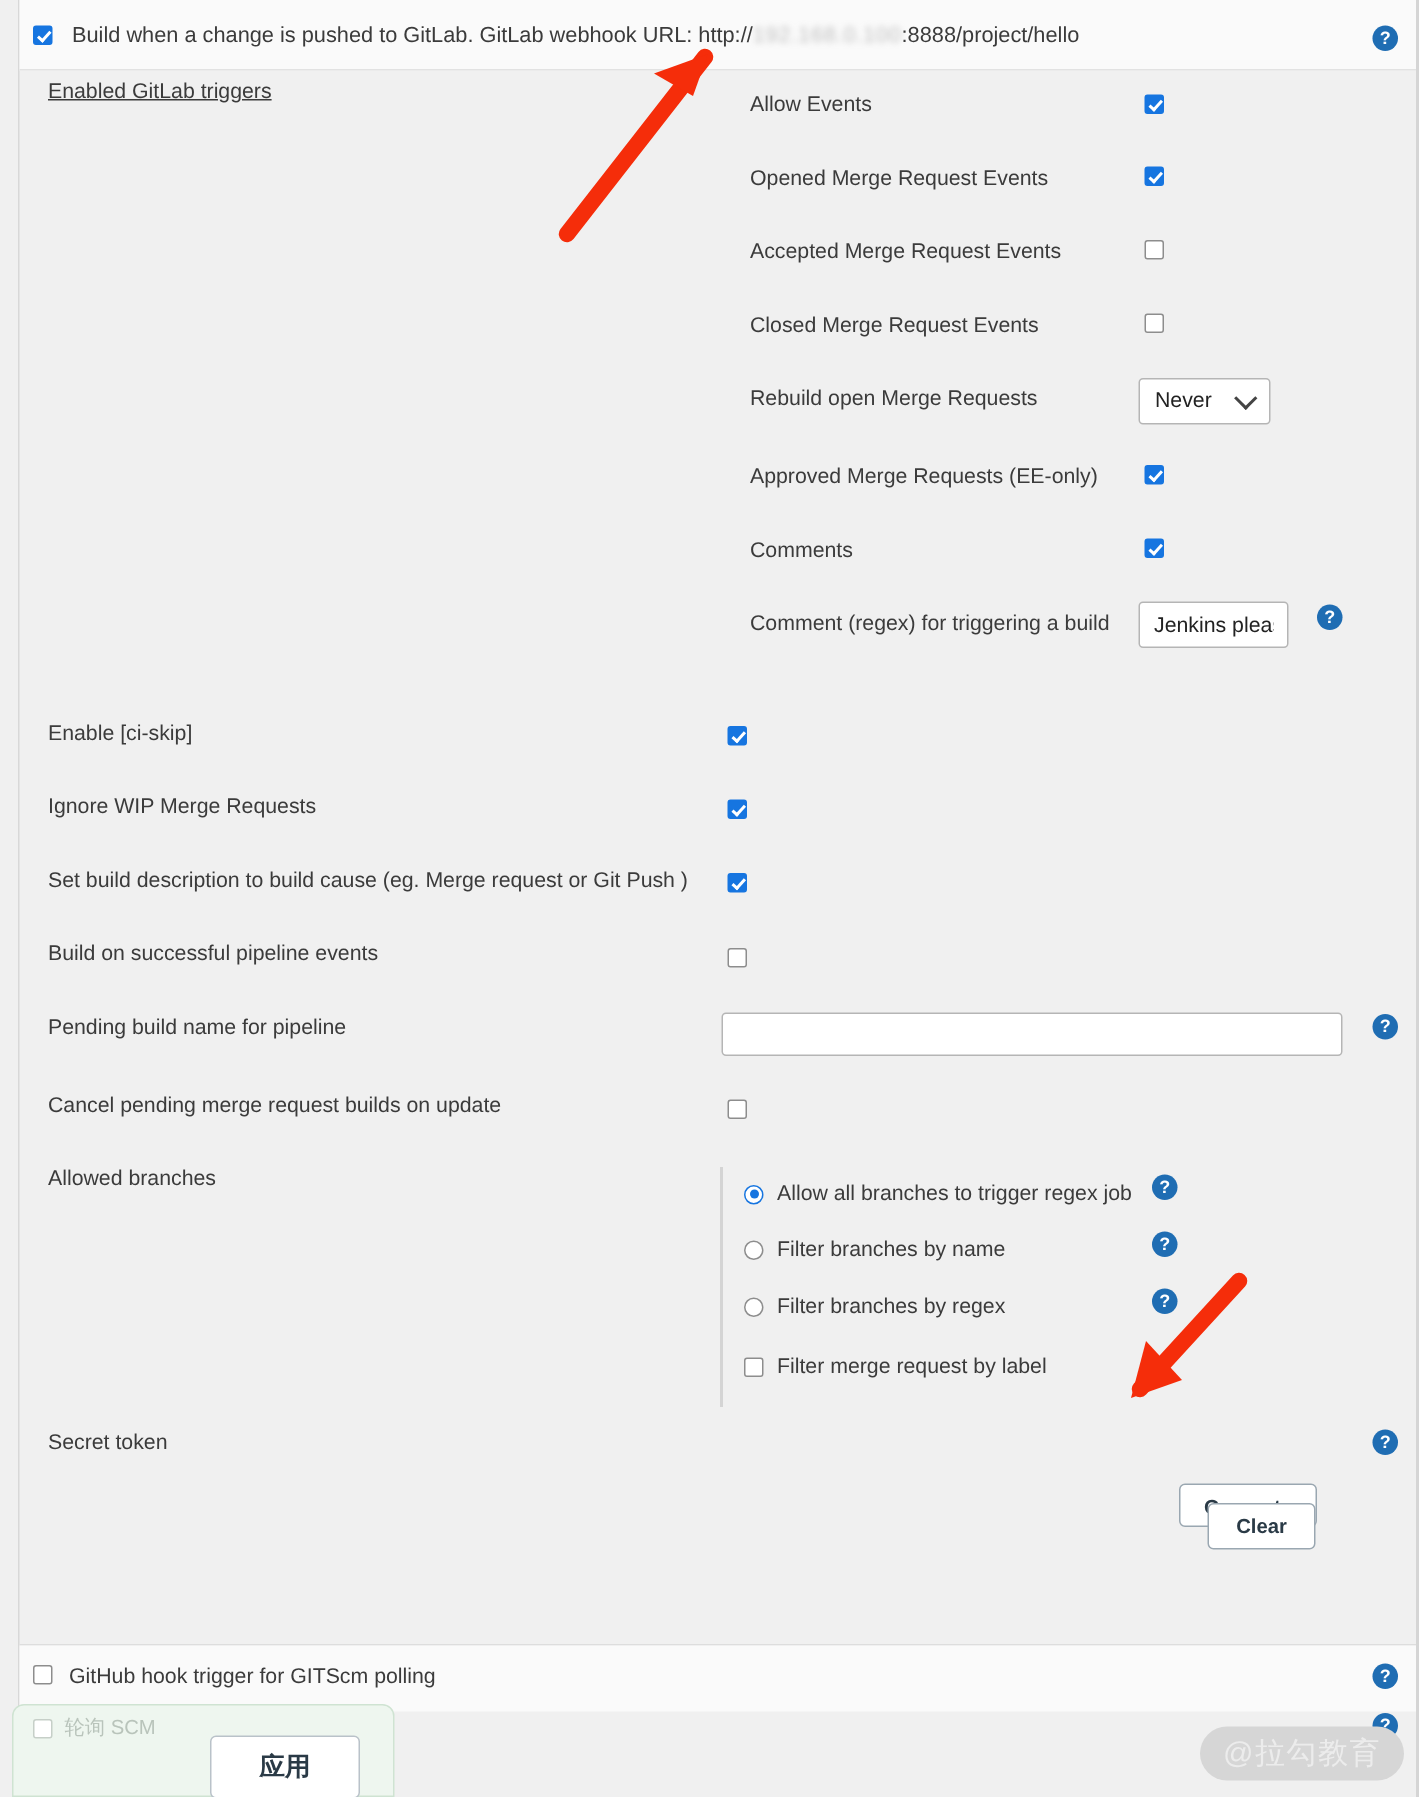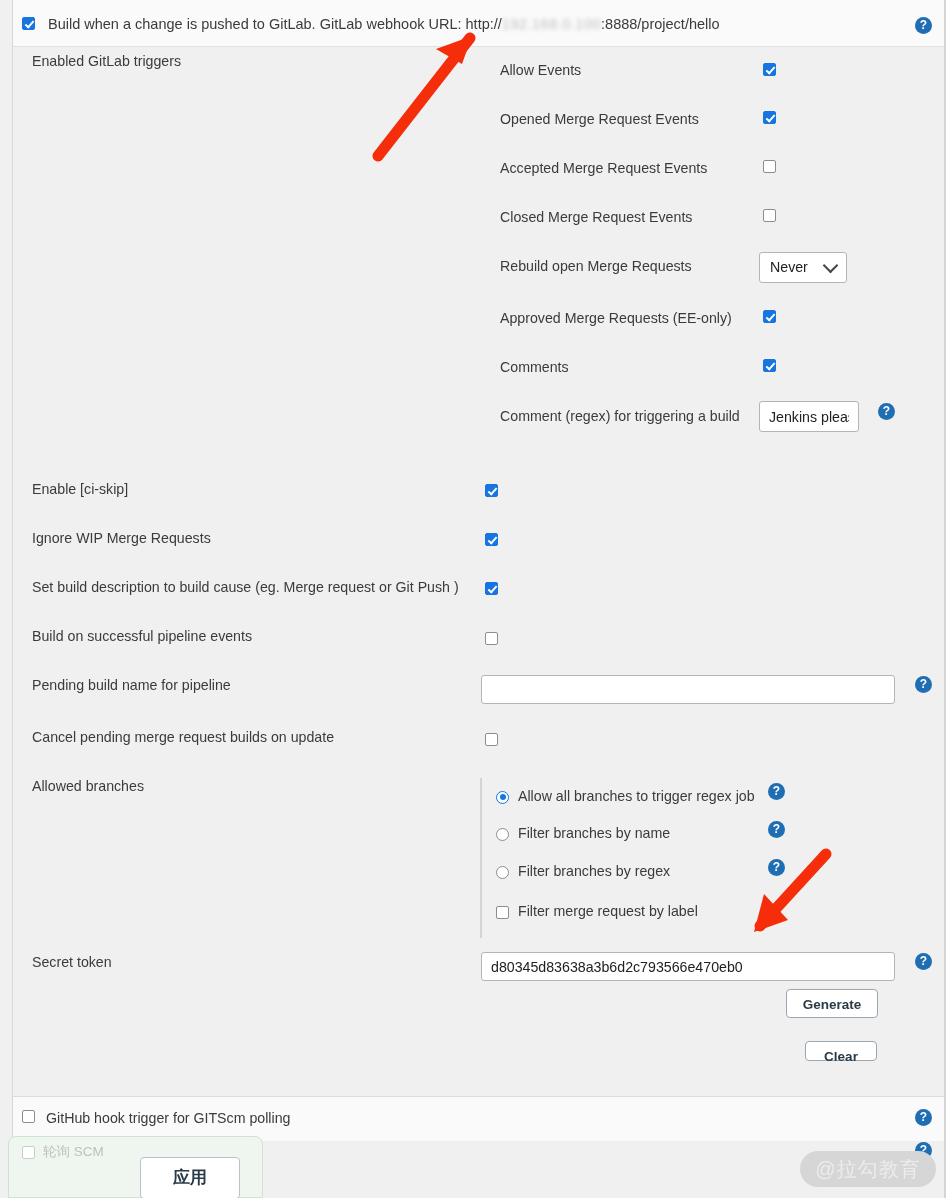--- a/index.html
+++ b/index.html
@@ -331,21 +331,21 @@
   <div class="right-rail"></div>
 
   <div class="top-row">
     <span class="cb checked"></span>
     <div class="top-text">
       <span>Build when a change is pushed to GitLab. GitLab webhook URL: http://</span><span class="blurred-host">192.168.0.100</span><span>:8888/project/hello</span>
     </div>
   </div>
   <span class="help" style="position:absolute;left:915px;top:17px;">?</span>
 
-  <div class="label" style="left:32px;top:53px;">Enabled GitLab triggers</div>
+  <div class="label" style="left:32px;top:53px;text-decoration:underline;">Enabled GitLab triggers</div>
 
   <div class="trigger-label" style="left:500px;top:62px;">Allow Events</div>
   <span class="cb checked" style="position:absolute;left:763px;top:63px;"></span>
 
   <div class="trigger-label" style="left:500px;top:111px;">Opened Merge Request Events</div>
   <span class="cb checked" style="position:absolute;left:763px;top:111px;"></span>
 
   <div class="trigger-label" style="left:500px;top:160px;">Accepted Merge Request Events</div>
   <span class="cb" style="position:absolute;left:763px;top:160px;"></span>
 
@@ -401,25 +401,24 @@
     </div>
     <div class="branch-row" style="top:125px;">
       <span class="cb bx"></span><span>Filter merge request by label</span>
     </div>
   </div>
   <span class="help" style="position:absolute;left:768px;top:783px;">?</span>
   <span class="help" style="position:absolute;left:768px;top:821px;">?</span>
   <span class="help" style="position:absolute;left:768px;top:859px;">?</span>
 
   <div class="label" style="left:32px;top:954px;">Secret token</div>
-  <input class="txt" style="left: 481px; top: 952px; width: 414px; height: 29px;" value="d80345d83638a3b6d2c793566e470eb0">
   <span class="help" style="position:absolute;left:915px;top:953px;">?</span>
 
   <div class="btn" style="left:786px;top:989px;width:92px;height:29px;line-height:29px;">Generate</div>
-  <div class="btn" style="left:805px;top:1041px;width:72px;height:20px;line-height:29px;">Clear</div>
+  <div class="btn" style="left:805px;top:1002px;width:72px;height:31px;line-height:29px;">Clear</div>
 
   <div class="bottom-sep"></div>
   <div class="bottom-row" style="top:1097px;"></div>
   <span class="cb" style="position:absolute;left:22px;top:1110px;"></span>
   <div class="label" style="left:46px;top:1110px;">GitHub hook trigger for GITScm polling</div>
   <span class="help" style="position:absolute;left:915px;top:1109px;">?</span>
   <span class="help" style="position:absolute;left:915px;top:1142px;">?</span>
 
   <div class="savebar-panel"></div>
   <div class="savebar-ghost">

